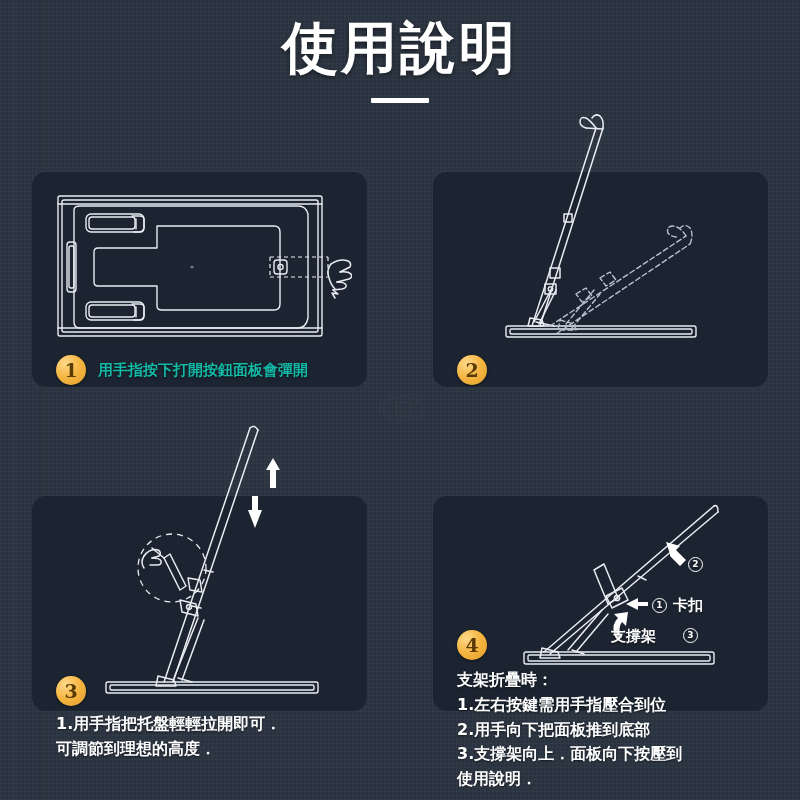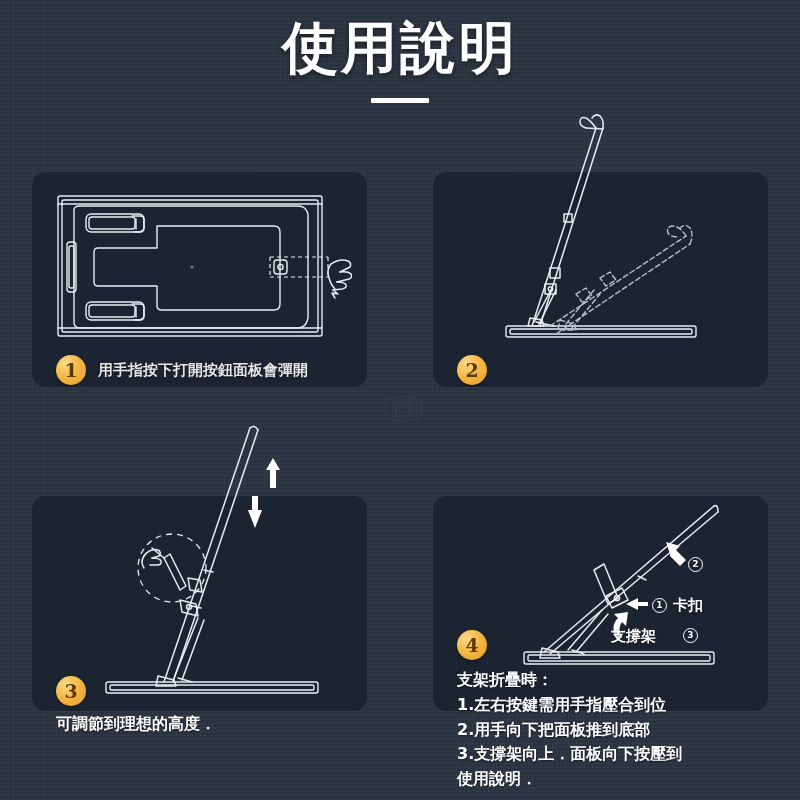--- a/index.html
+++ b/index.html
@@ -120,21 +120,21 @@
     align-items: center;
     justify-content: center;
     box-shadow: 0 1px 3px rgba(0,0,0,0.5);
   }
 
   .caption-text {
     font-family: "DejaVu Sans", "Liberation Sans", sans-serif;
     font-size: 15px;
     font-weight: 700;
     line-height: 1.35;
-    color: #e5e5e5;
+    color: #14b8a6;
     padding-top: 5px;
     white-space: nowrap;
     text-shadow: 0 1px 2px rgba(0,0,0,0.55);
   }
 
   .caption-lines {
     font-family: "DejaVu Sans", "Liberation Sans", sans-serif;
     font-size: 16px;
     font-weight: 700;
     line-height: 1.55;
@@ -384,20 +384,21 @@
   <div class="caption-text">用手指按下打開按鈕面板會彈開</div>
 </div>
 
 <div class="caption-row" id="caption-2">
   <div class="step-badge">2</div>
 </div>
 
 <div class="caption-row" id="caption-3">
   <div class="step-badge">3</div>
   <div class="caption-lines">
+      <div>1.用手指把托盤輕輕拉開即可．</div>
       <div>可調節到理想的高度．</div>
     </div>
 </div>
 
 <div class="caption-row" id="caption-4">
   <div class="step-badge">4</div>
   <div class="caption-lines">
       <div>支架折疊時：</div>
       <div>1.左右按鍵需用手指壓合到位</div>
       <div>2.用手向下把面板推到底部</div>

